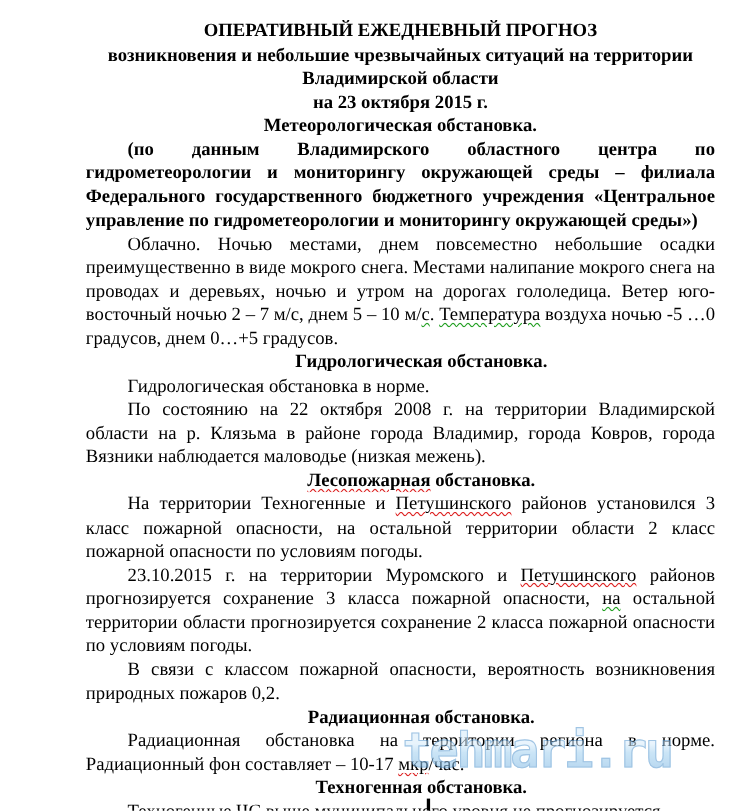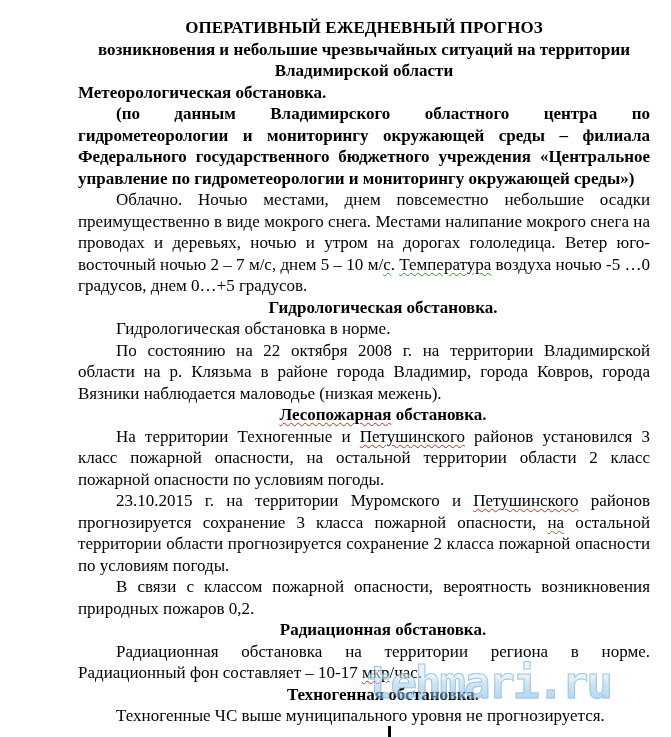--- a/index.html
+++ b/index.html
@@ -22,20 +22,21 @@
   }
   .title-block {
     text-align: center;
     font-weight: bold;
   }
   .t-line {
     text-underline-offset: 3px;
   }
   .center-bold {
     margin: 0;
+    text-align: center;
     font-weight: bold;
   }
   .para {
     margin: 0;
     text-align: justify;
     text-indent: 38px;
   }
   .para.bold { font-weight: bold; }
   .h {
     margin: 0;
@@ -83,20 +84,21 @@
 </style>
 </head>
 <body>
 
 <div class="doc">
 
   <div class="title-block">
     <div class="t-line">ОПЕРАТИВНЫЙ ЕЖЕДНЕВНЫЙ ПРОГНОЗ</div>
     <div class="t-line">возникновения и небольшие чрезвычайных ситуаций на территории</div>
     <div class="t-line">Владимирской области</div>
+    <div class="t-line">на 23 октября 2015 г.</div>
   </div>
 
   <p class="center-bold"><span>Метеорологическая обстановка.</span></p>
   <p class="para bold"><span>(по данным Владимирского областного центра по гидрометеорологии и мониторингу окружающей среды – филиала Федерального государственного бюджетного учреждения «Центральное управление по гидрометеорологии и мониторингу окружающей среды»)</span></p>
   <p class="para"><span>Облачно. Ночью местами, днем повсеместно небольшие осадки преимущественно в виде мокрого снега. Местами налипание мокрого снега на проводах и деревьях, ночью и утром на дорогах гололедица. Ветер юго-восточный ночью 2 – 7 м/с, днем 5 – 10 м/</span><span class="sq-green">с</span><span>. </span><span class="sq-green">Температура</span><span> воздуха ночью -5 …0 градусов, днем 0…+5 градусов.</span></p>
   <p class="h"><span>Гидрологическая обстановка.</span></p>
   <p class="para"><span>Гидрологическая обстановка в норме.</span></p>
   <p class="para"><span>По состоянию на 22 октября 2008 г. на территории Владимирской области на р. Клязьма в районе города Владимир, города Ковров, города Вязники наблюдается маловодье (низкая межень).</span></p>
   <p class="h"><span class="sq-red">Лесопожарная</span><span> обстановка.</span></p>
   <p class="para"><span>На территории Техногенные и </span><span class="sq-red">Петушинского</span><span> районов установился 3 класс пожарной опасности, на остальной территории области 2 класс пожарной опасности по условиям погоды.</span></p>

